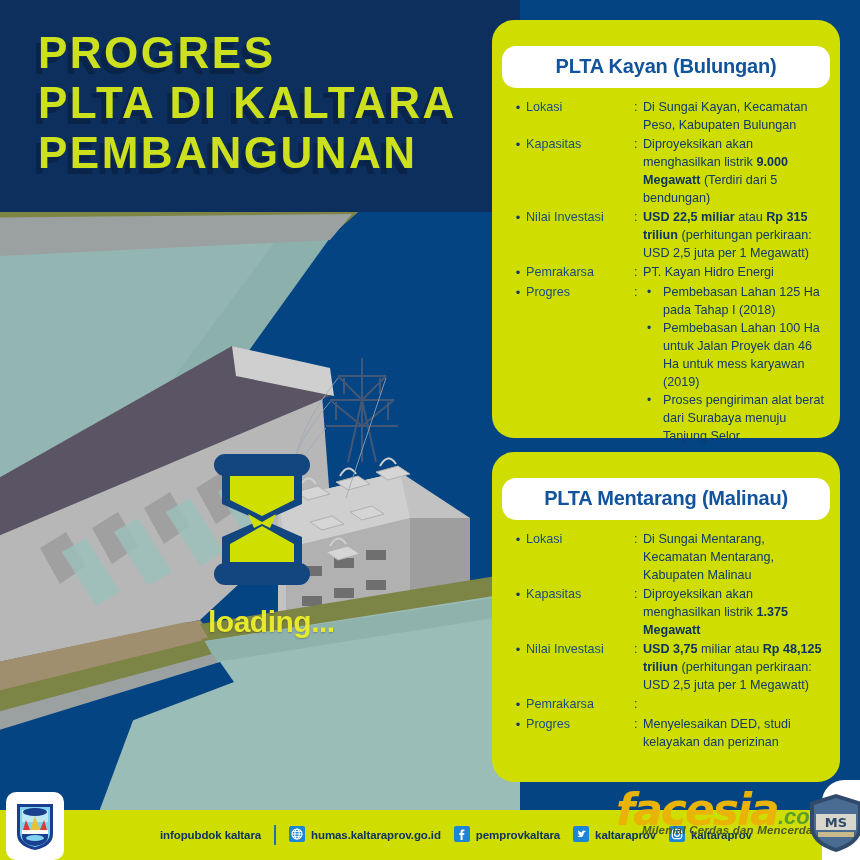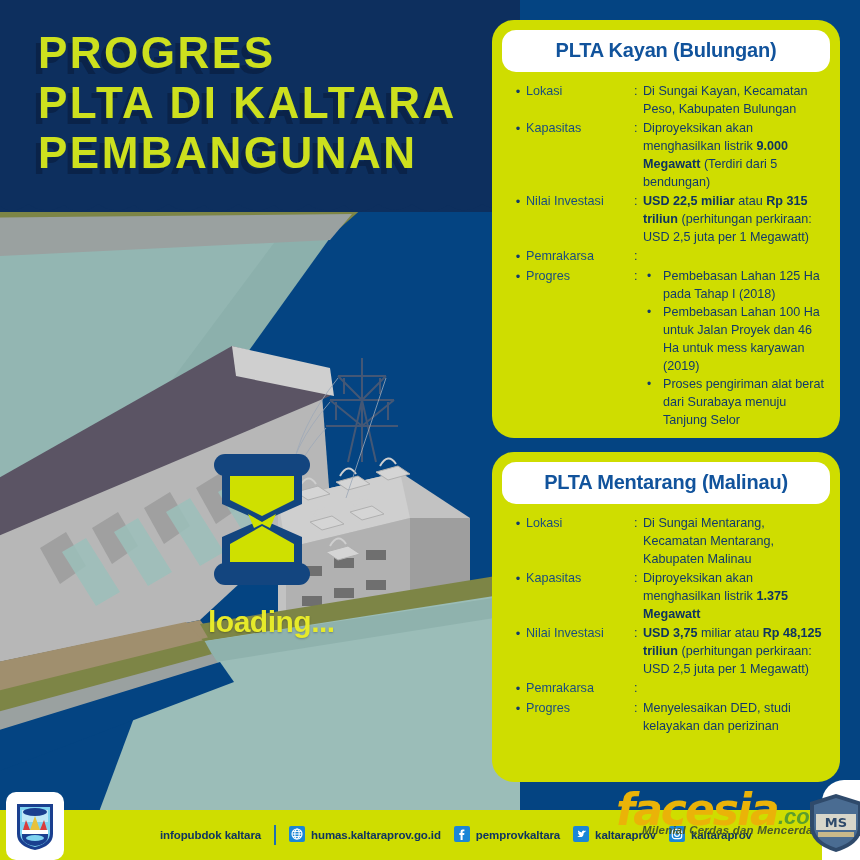--- a/index.html
+++ b/index.html
@@ -43,20 +43,21 @@
     box-sizing:border-box;padding:10px 10px 16px 10px;
   }
   #card-kayan{top:20px;height:418px;}
   #card-mentarang{top:452px;height:330px;}
 
   .card-head{
     background:#ffffff;border-radius:14px;
     text-align:center;padding:9px 6px 10px 6px;
     font-size:20px;font-weight:bold;color:#11539c;
     letter-spacing:-0.2px;
+    margin-top:16px;
   }
   .card-body{padding:10px 6px 0 8px;}
 
   .row{display:flex;align-items:flex-start;margin-bottom:1px;}
   .bullet{
     width:16px;flex:0 0 16px;color:#123a6b;font-size:13px;line-height:18px;
     text-align:center;padding-top:1px;
   }
   .label{
     flex:0 0 108px;width:108px;font-size:12.6px;line-height:18px;
@@ -254,20 +255,21 @@
         <div class="row">
           <span class="bullet">•</span>
           <span class="label">Nilai Investasi</span>
           <span class="colon">:</span>
           <span class="value"><b>USD 22,5 miliar</b> atau <b>Rp 315 triliun</b> (perhitungan perkiraan: USD 2,5 juta per 1 Megawatt)</span>
         </div>
         <div class="row">
           <span class="bullet">•</span>
           <span class="label">Pemrakarsa</span>
           <span class="colon">:</span>
+          <span class="value">PT. Kayan Hidro Energi</span>
         </div>
         <div class="row">
           <span class="bullet">•</span>
           <span class="label">Progres</span>
           <span class="colon">:</span>
           <span class="value">
             <ul class="sublist">
               <li>Pembebasan Lahan 125 Ha pada Tahap I (2018)</li>
               <li>Pembebasan Lahan 100 Ha untuk Jalan Proyek dan 46 Ha untuk mess karyawan (2019)</li>
               <li>Proses pengiriman alat berat dari Surabaya menuju Tanjung Selor</li>

